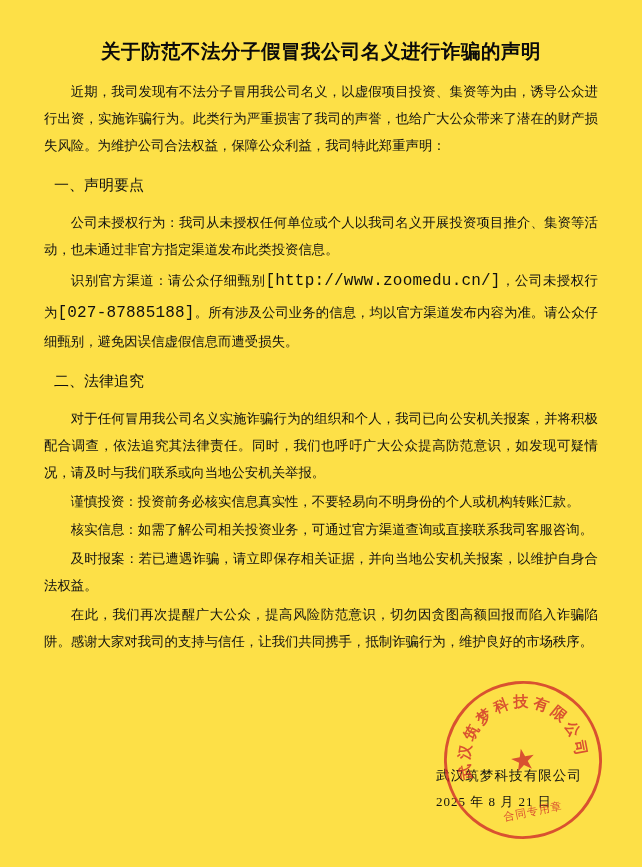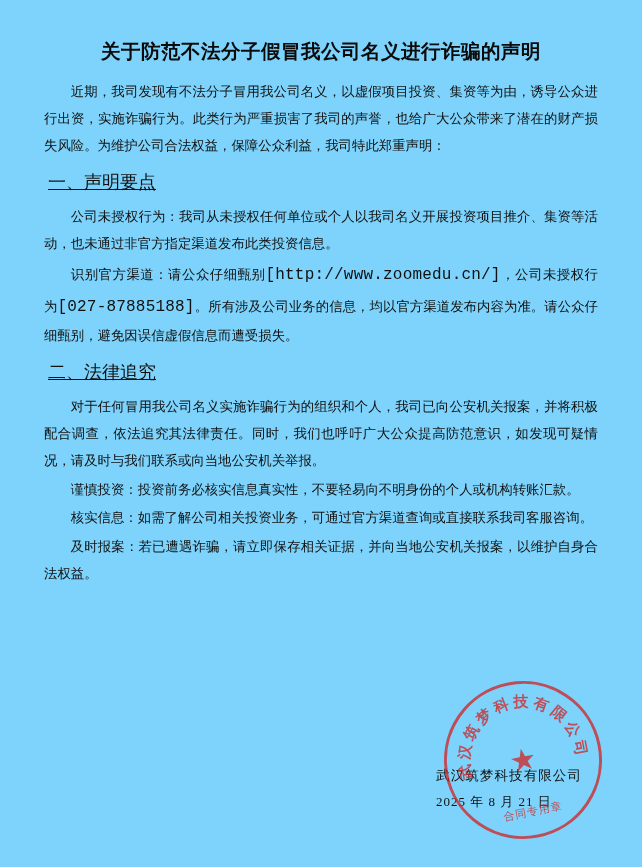--- a/index.html
+++ b/index.html
@@ -7,21 +7,21 @@
     padding: 0;
     background: #ffffff;
   }
   body {
     font-family: "Liberation Serif", "DejaVu Serif", serif;
   }
   .page {
     position: relative;
     width: 642px;
     height: 867px;
-    background: #7dd3fc;
+    background: #fde047;
     overflow: hidden;
     box-sizing: border-box;
     padding: 30px 44px 0 44px;
   }
   .doc-title {
     text-align: center;
     font-size: 19.5px;
     font-weight: bold;
     letter-spacing: 0.5px;
     color: #0b0b0b;
@@ -33,26 +33,25 @@
     font-size: 13.4px;
     line-height: 2.0;
     color: #111;
     text-align: justify;
     text-justify: inter-ideograph;
   }
   .indent {
     text-indent: 2em;
   }
   .section-head {
-    font-size: 18px;
+    font-size: 15px;
     line-height: 2.0;
     color: #111;
-    margin: 4px;
+    margin: 10px;
     text-indent: 0;
-    text-decoration: underline;
   }
   .mono {
     font-family: "Liberation Mono", "DejaVu Sans Mono", monospace;
     font-size: 16px;
     letter-spacing: 0.2px;
   }
   .sign-block {
     position: absolute;
     right: 60px;
     bottom: 52px;
@@ -133,20 +132,21 @@
   <p class="indent">公司未授权行为：我司从未授权任何单位或个人以我司名义开展投资项目推介、集资等活动，也未通过非官方指定渠道发布此类投资信息。</p>
   <p class="indent"><span>识别官方渠道：请公众仔细甄别</span><span class="mono">[http://www.zoomedu.cn/]</span><span>，公司未授权行为</span><span class="mono">[027-87885188]</span><span>。所有涉及公司业务的信息，均以官方渠道发布内容为准。请公众仔细甄别，避免因误信虚假信息而遭受损失。</span></p>
 
   <p class="section-head">二、法律追究</p>
   <p class="indent">对于任何冒用我公司名义实施诈骗行为的组织和个人，我司已向公安机关报案，并将积极配合调查，依法追究其法律责任。同时，我们也呼吁广大公众提高防范意识，如发现可疑情况，请及时与我们联系或向当地公安机关举报。</p>
 
   <p class="indent">谨慎投资：投资前务必核实信息真实性，不要轻易向不明身份的个人或机构转账汇款。</p>
   <p class="indent">核实信息：如需了解公司相关投资业务，可通过官方渠道查询或直接联系我司客服咨询。</p>
   <p class="indent">及时报案：若已遭遇诈骗，请立即保存相关证据，并向当地公安机关报案，以维护自身合法权益。</p>
 
+  <p class="indent">在此，我们再次提醒广大公众，提高风险防范意识，切勿因贪图高额回报而陷入诈骗陷阱。感谢大家对我司的支持与信任，让我们共同携手，抵制诈骗行为，维护良好的市场秩序。</p>
 
   <div class="sign-block">
     <div class="sign-company">武汉筑梦科技有限公司</div>
     <div class="sign-date">2025 年 8 月 21 日</div>
   </div>
 
   <div class="seal">
     <div class="seal-text">
         <span style="transform: rotate(-90deg) translate(0px, -58px) translate(-50%, -50%);">武</span>
         <span style="transform: rotate(-70deg) translate(0px, -58px) translate(-50%, -50%);">汉</span>

